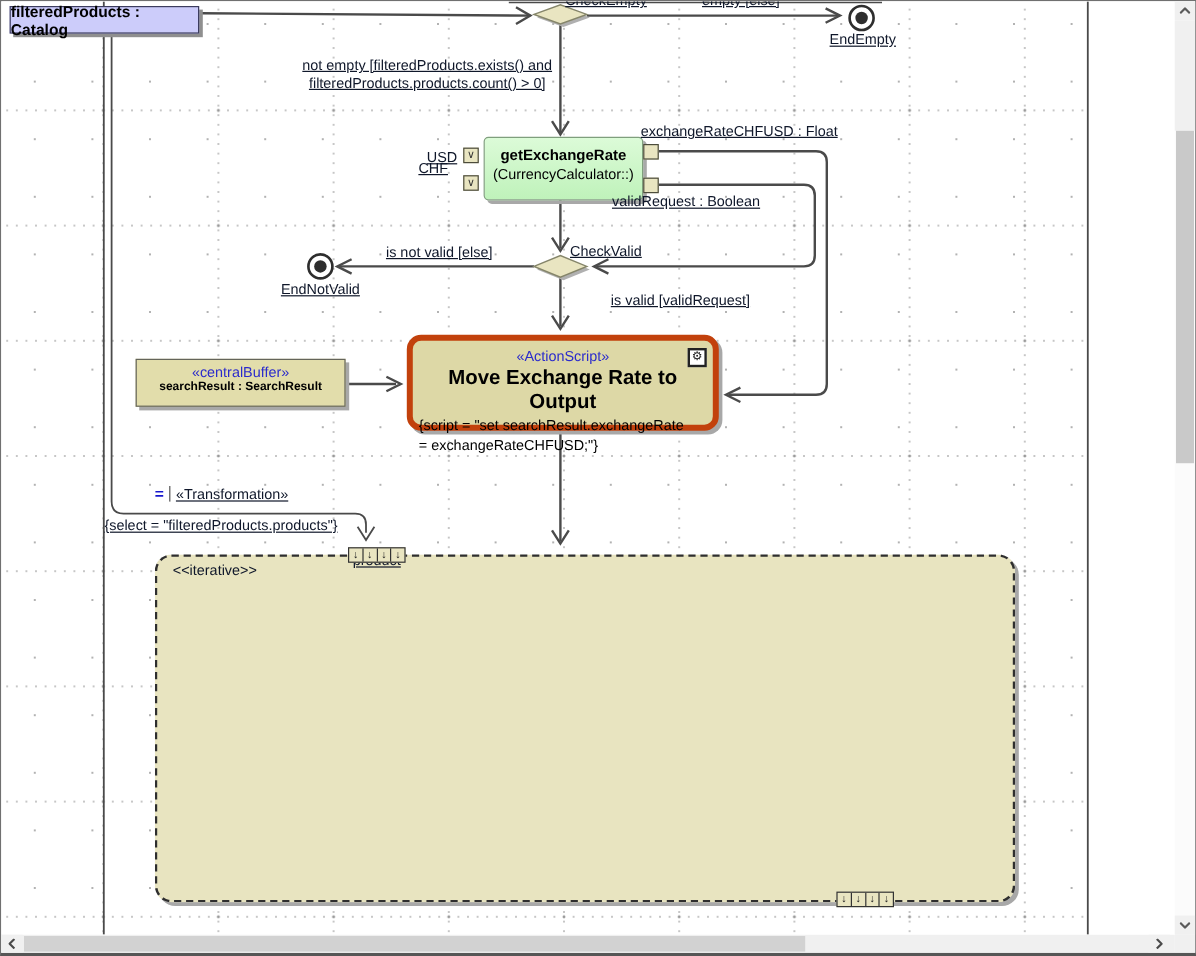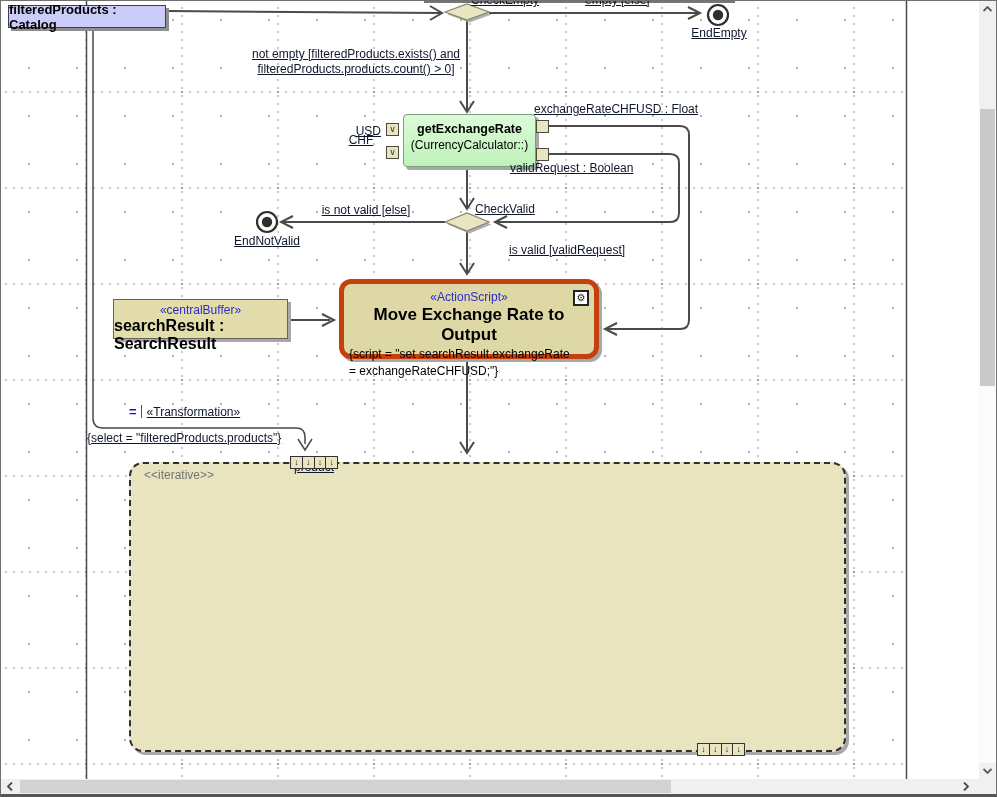--- a/index.html
+++ b/index.html
@@ -30,24 +30,24 @@
   .pin{position:absolute;width:13px;height:13px;background:#e9e5c1;border:1px solid #4c4c3c;
     box-sizing:border-box;font-size:9px;line-height:10px;text-align:center;color:#333;}
   .action-tan{left:338px;top:278px;width:260px;height:80px;border:5px solid #c2410c;border-radius:12px;
     background:#ddd8a6;padding-top:6px;}
   .stereo{color:#2b2bcc;font-size:12px;text-align:center;}
   .action-tan .nm{font-weight:bold;font-size:17px;text-align:center;margin-top:1px;}
   .action-tan .script{font-size:12px;margin:2px 0 0 5px;line-height:15px;}
   .gear-box{position:absolute;right:5px;top:6px;width:16px;height:16px;border:2px solid #222;background:#fff;
     box-sizing:border-box;font-size:10px;line-height:12px;text-align:center;color:#222;}
   .buffer{left:112px;top:298px;width:175px;height:40px;background:#e2ddab;border:1px solid #64645a;padding-top:3px;}
-  .buffer .nm{font-weight:bold;font-size:16px;text-align:left;}
+  .buffer .nm{font-weight:bold;font-size:10px;text-align:center;}
   .region{left:128px;top:461px;width:717px;height:290px;background:#e8e4c0;border:2px dashed #2e2e2e;
     border-radius:14px;}
-  .region .iter{position:absolute;left:13px;top:4px;font-size:12px;color:#737373;}
+  .region .iter{position:absolute;left:13px;top:4px;font-size:12px;color:#0f172a;}
   .expnode{position:absolute;height:13px;width:48px;background:#e9e5c1;border:1px solid #333;
     box-sizing:border-box;display:flex;z-index:4;}
   .expnode span{flex:1;border-left:1px solid #333;font-size:9px;line-height:11px;text-align:center;color:#222;}
   .expnode span:first-child{border-left:none;}
   .transform-row{position:absolute;left:126px;top:403px;display:flex;align-items:center;height:15px;}
   .transform-icon{color:#1515cc;font-weight:bold;font-size:13px;padding:0 4px 0 2px;border-right:1px solid #555;
     margin-right:5px;line-height:13px;}
   .clip-top{top:-8px;font-size:12px;}
   
   .vscroll{position:absolute;left:978px;top:0;width:17px;height:778px;background:#fbfbfb;}

